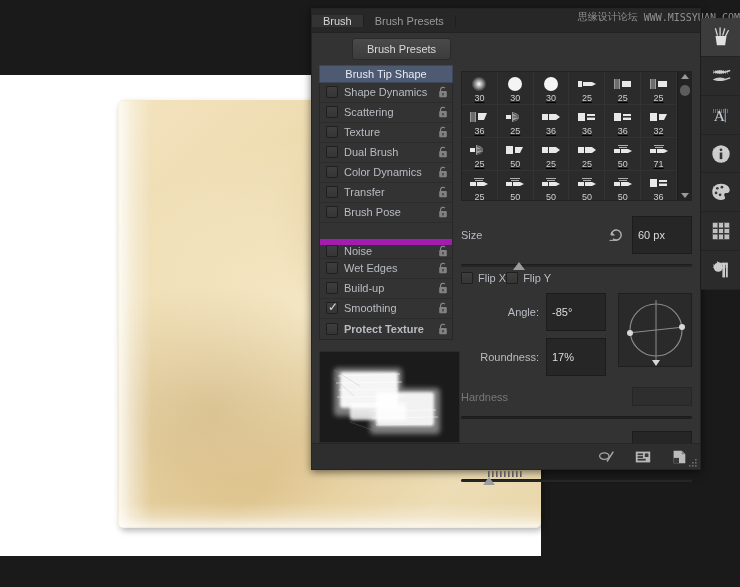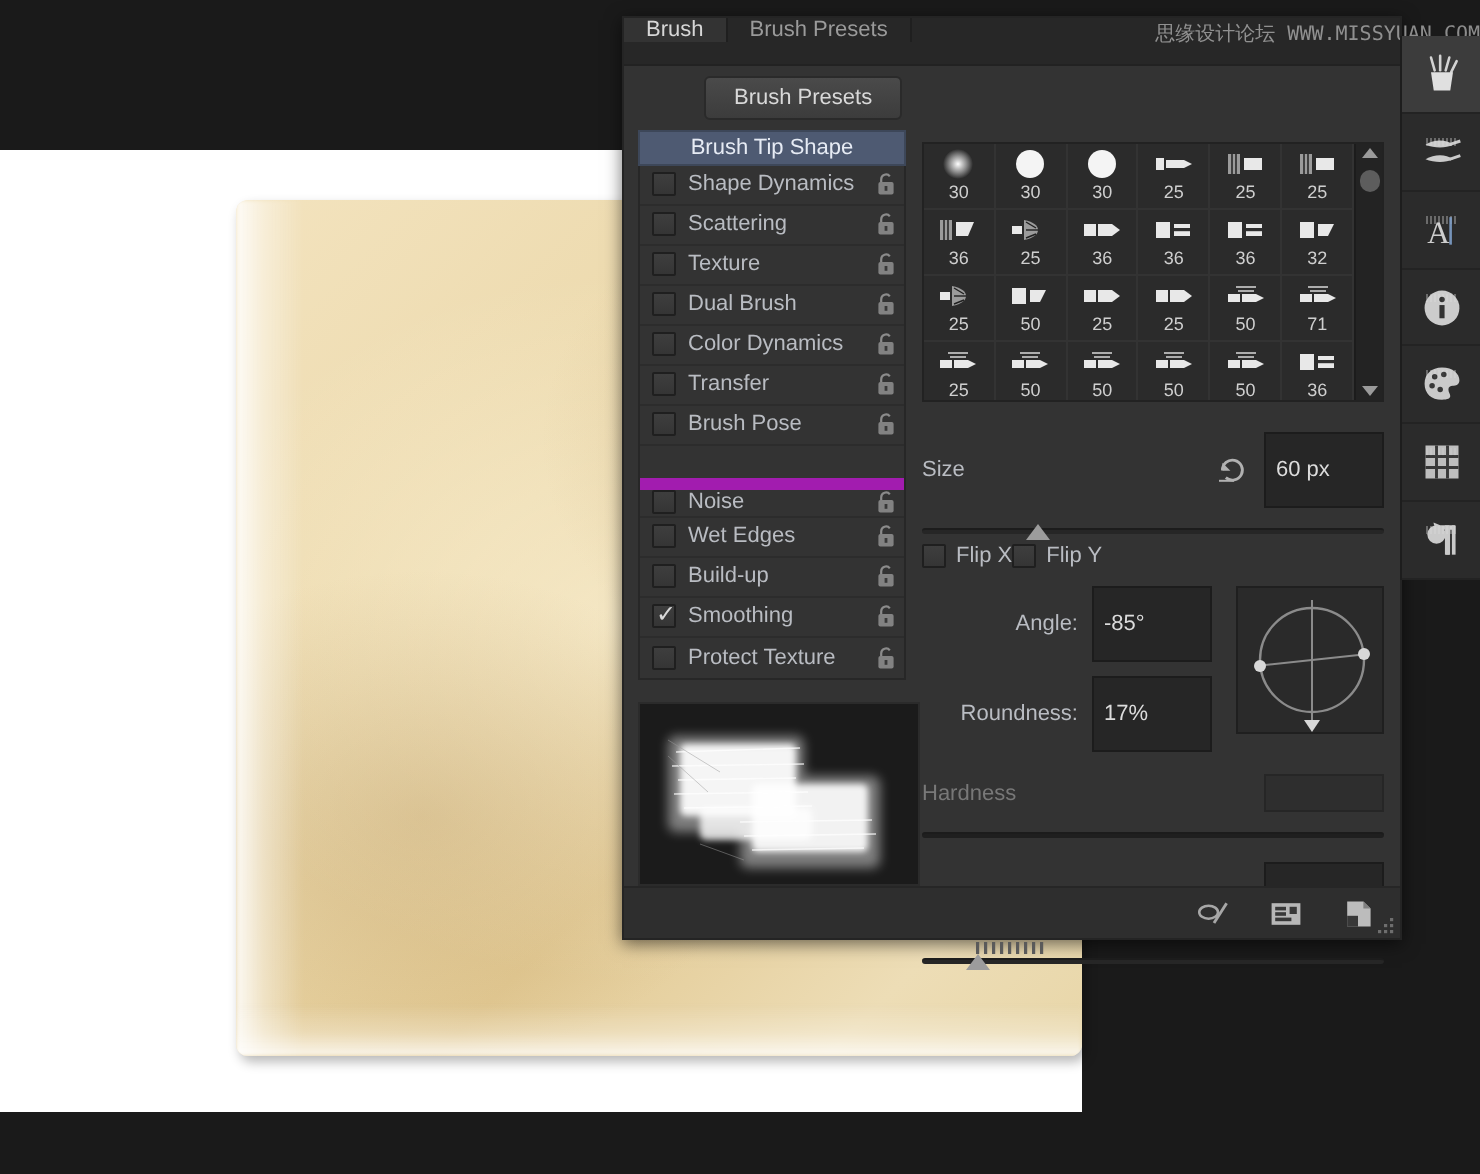--- a/index.html
+++ b/index.html
@@ -41,21 +41,21 @@
   
   #brush-panel {
     position: absolute; left: 311px; top: 8px; width: 390px; height: 462px;
     background: #333333;
     border: 1px solid #242424;
     box-shadow: 0 2px 8px rgba(0,0,0,0.55);
     display: flex; flex-direction: column;
   }
   
   .tabstrip {
-    height: 24px; background: #272727; display: flex; align-items: flex-start;
+    height: 24px; background: #272727; display: flex; align-items: center;
     border-bottom: 1px solid #222; position: relative;
   }
   .tab {
     display: flex; align-items: center; padding: 0 11px;
     font-size: 11px; color: #9a9a9a; cursor: default;
     border-right: 1px solid #1f1f1f;
   }
   .tab.active { background: #333333; color: #d7d7d7; }
   .watermark {
     position: absolute; right: -40px; top: 0; height: 16px;
@@ -82,21 +82,21 @@
   .tipshape-row {
     height: 19px; background: #4e5a72; color: #e6ebf4;
     font-size: 11px; display: flex; align-items: center; justify-content: center;
     border: 1px solid #3d4759;
   }
   .opt-list { border: 1px solid #272727; border-top: none; background: #333; }
   .opt-row {
     height: 20px; display: flex; align-items: center; gap: 6px;
     padding: 0 4px 0 6px; border-bottom: 1px solid #2c2c2c;
   }
-  .opt-row:last-child { border-bottom: none; }
+  .opt-row:last-child { border-bottom: none; font-weight: bold; }
   .opt-row.group-gap { border-top: 6px solid #a21caf; margin-top: 16px; }
   .cb {
     width: 12px; height: 12px; flex: 0 0 12px;
     background: linear-gradient(180deg,#3e3e3e,#353535);
     border: 1px solid #1f1f1f; border-radius: 1px;
     position: relative;
   }
   .cb.checked::after {
     content: "✓"; position: absolute; left: 0; top: -3px;
     width: 12px; text-align: center; font-size: 12px; color: #d8d8d8;
@@ -113,23 +113,24 @@
   
   .right-col { flex: 1; padding: 6px 8px 0 8px; display: flex; flex-direction: column; }
 
   
   .grid-wrap { display: flex; background: #2b2b2b; border: 1px solid #222; height: 130px; }
   .grid {
     flex: 1; display: grid; grid-template-columns: repeat(6, 1fr);
     grid-auto-rows: 33px; overflow: hidden;
   }
   .cell {
-    display: flex; flex-direction: column; align-items: center; justify-content: flex-start;
+    display: flex; flex-direction: column; align-items: center; justify-content: flex-end;
     border-right: 1px solid #333; border-bottom: 1px solid #333; position: relative;
     padding-top: 2px;
+    text-decoration: underline;
   }
   .cell .glyph { height: 16px; display: flex; align-items: center; justify-content: center; }
   .cell .num { font-size: 9px; color: #cfcfcf; line-height: 12px; }
   .gridbar {
     width: 14px; background: #232323; border-left: 1px solid #1c1c1c;
     display: flex; flex-direction: column; align-items: center; justify-content: space-between;
     padding: 2px 0; position: relative;
   }
   .arrow-up, .arrow-dn { width: 0; height: 0; border-left: 4px solid transparent; border-right: 4px solid transparent; }
   .arrow-up { border-bottom: 5px solid #9a9a9a; }

